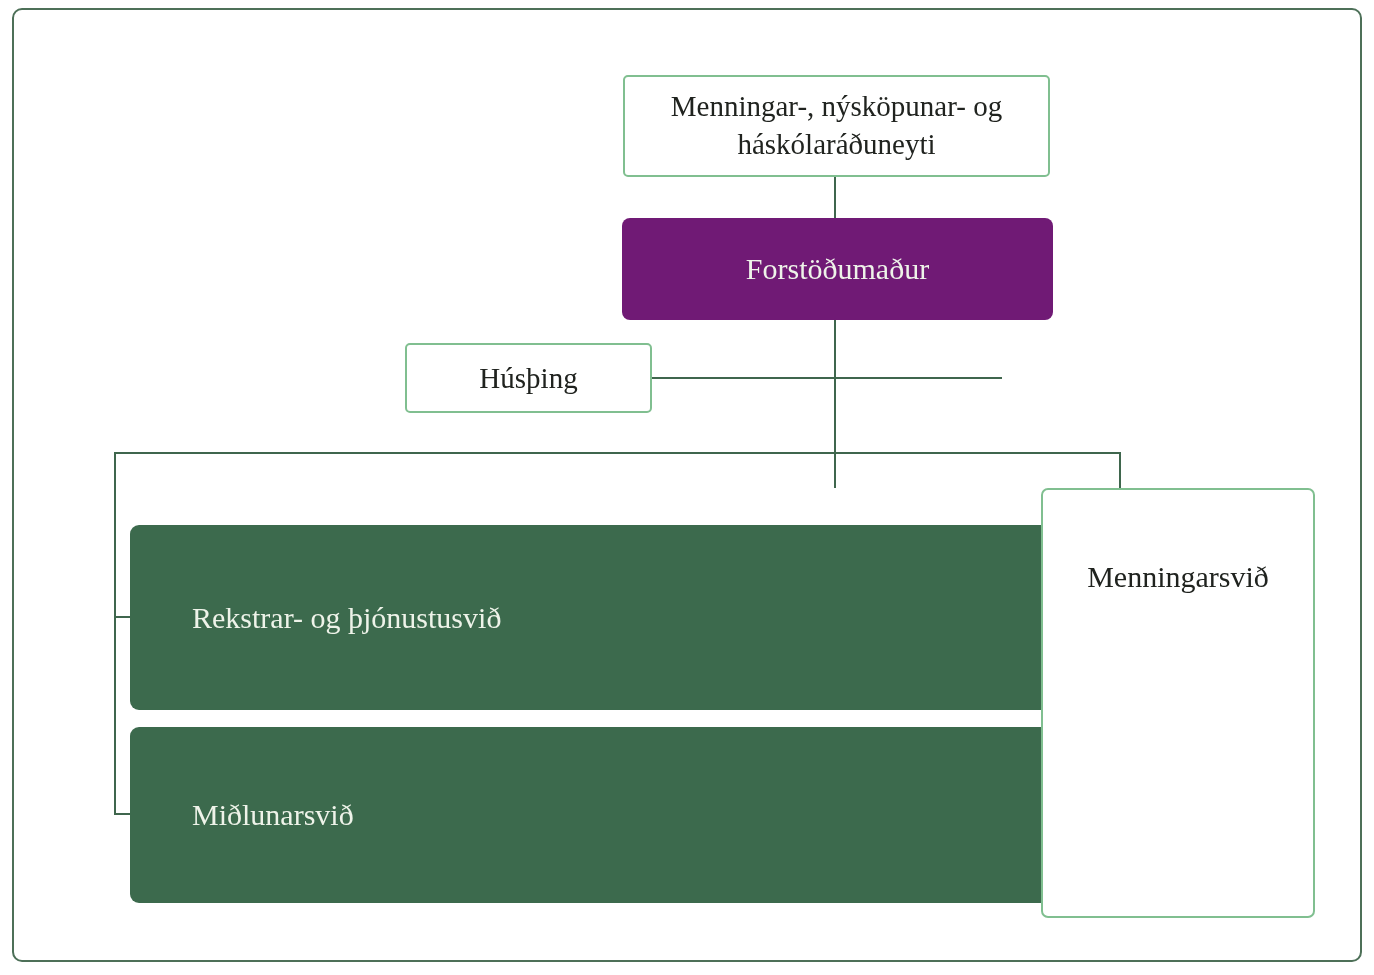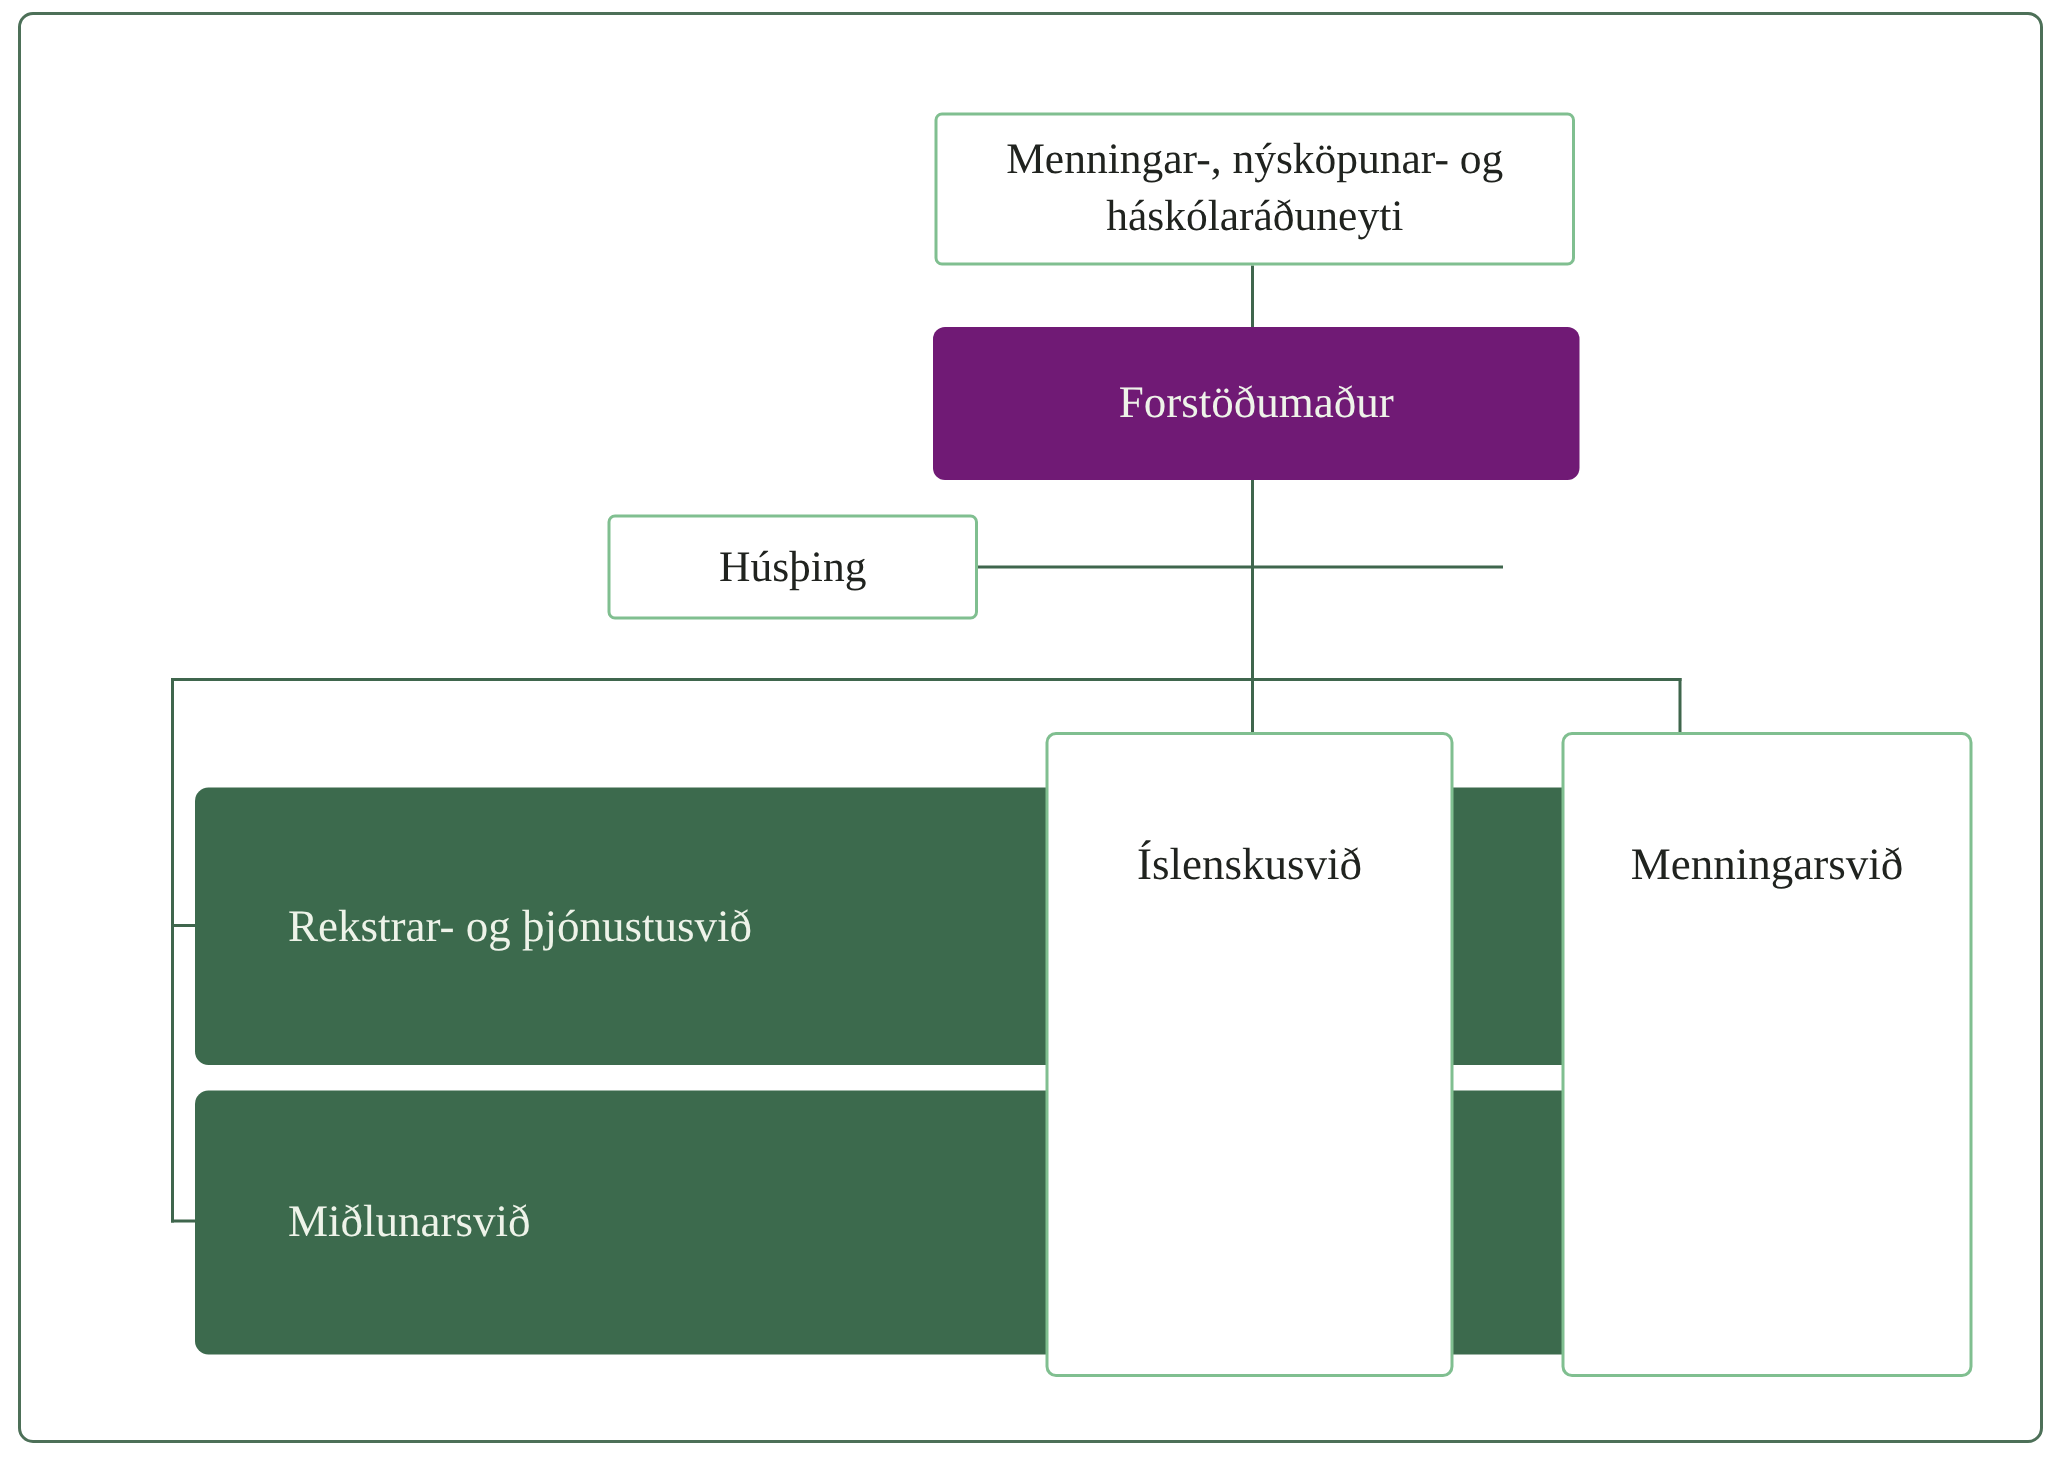--- a/index.html
+++ b/index.html
@@ -90,20 +90,17 @@
   </div>
 
 
   <div class="bar top">
     <span>Rekstrar- og þjónustusvið</span>
   </div>
   <div class="bar bottom">
     <span>Miðlunarsvið</span>
   </div>
 
-  <div class="vbox one">
-    <span>Íslenskusvið</span>
-  </div>
   <div class="vbox two">
     <span>Menningarsvið</span>
   </div>
 
 </div>
 
 </body></html>

